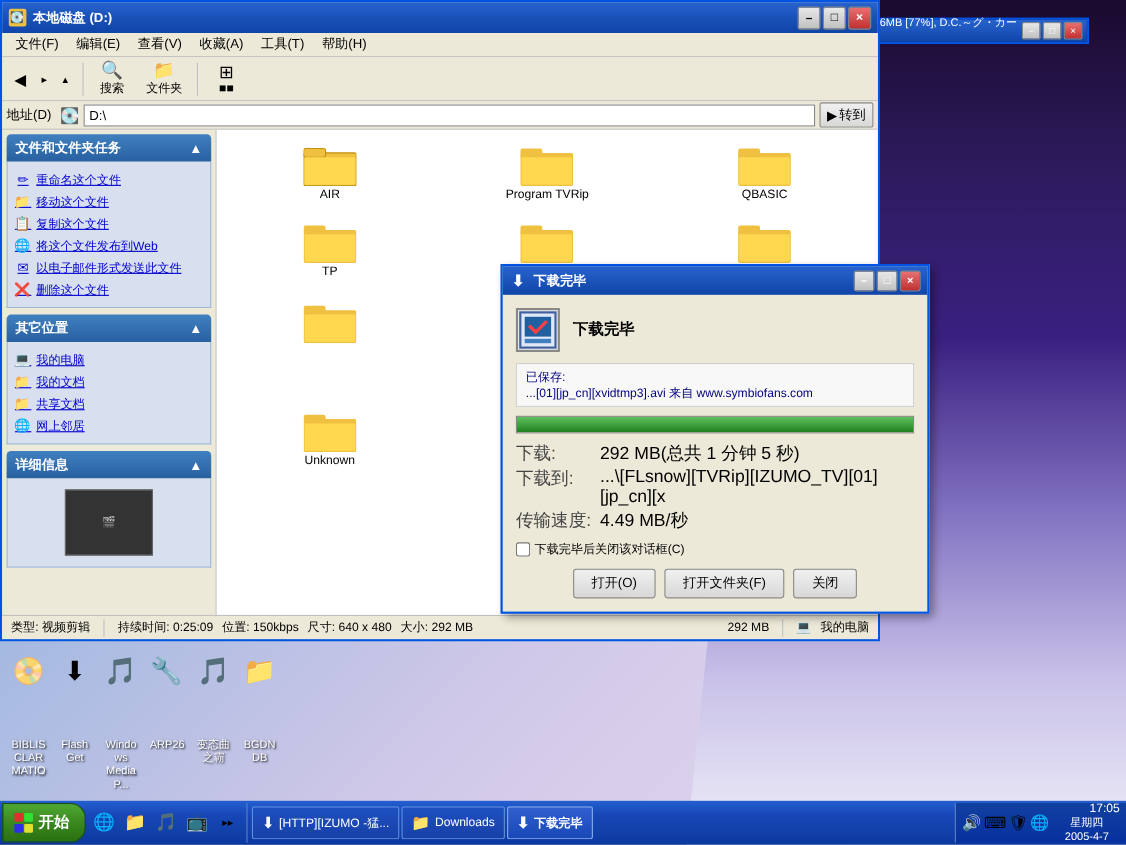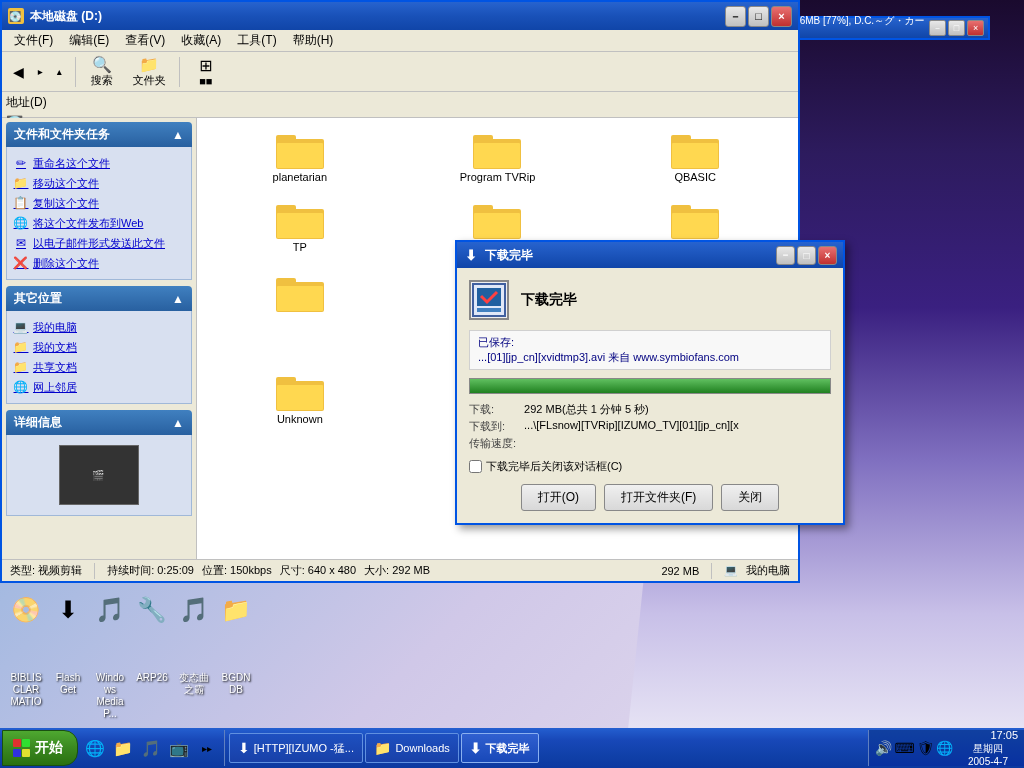--- a/index.html
+++ b/index.html
@@ -140,25 +140,24 @@
       border: 1px solid transparent;
       border-radius: 2px;
       font-size: 14px;
     }
 
     
     .addressbar {
       height: 26px;
       background: #ECE9D8;
       display: flex;
-      align-items: flex-start;
+      align-items: center;
       padding: 2px 4px;
       border-bottom: 1px solid #c0c0c0;
       gap: 4px;
-      flex-direction: column;
     }
     .address-label { font-size: 12px; margin-right: 4px; }
     .address-icon { font-size: 14px; }
     .address-input {
       flex: 1;
       height: 20px;
       border: 1px solid #888;
       background: white;
       padding: 0 4px;
       font-size: 12px;
@@ -368,21 +367,21 @@
     }
     .progress-bar-fill {
       height: 100%;
       background: linear-gradient(180deg, #60C060 0%, #208020 100%);
       width: 100%;
     }
     .dialog-stats {
       display: grid;
       grid-template-columns: auto 1fr;
       gap: 2px 8px;
-      font-size: 11px;
+      font-size: 16px;
       margin-bottom: 8px;
     }
     .stat-label { color: #444; }
     .stat-value { color: #000; }
     .dialog-checkbox-row {
       display: flex;
       align-items: center;
       gap: 4px;
       margin-bottom: 10px;
       font-size: 11px;
@@ -741,29 +740,31 @@
         <div class="panel-content" style="min-height:80px;">
           <div style="width:80px;height:60px;background:#333;display:flex;align-items:center;justify-content:center;color:white;font-size:10px;margin:4px auto;border:1px solid #666;">
             <span>🎬</span>
           </div>
         </div>
       </div>
     </div>
 
     <div class="file-area">
 
-
       <div class="file-item">
         <svg class="folder-svg" viewBox="0 0 48 38">
           <rect x="0" y="8" width="48" height="30" rx="2" fill="#F0C040"></rect>
+          <rect x="0" y="8" width="48" height="30" rx="2" fill="none" stroke="#C09010" stroke-width="1"></rect>
           <rect x="0" y="4" width="20" height="8" rx="2" fill="#F0C040"></rect>
+          <rect x="0" y="4" width="20" height="8" rx="2" fill="none" stroke="#C09010" stroke-width="1"></rect>
           <rect x="1" y="12" width="46" height="25" rx="1" fill="#FFD850"></rect>
         </svg>
-        <span class="file-label">planetarian</span>
-      </div>
+        <span class="file-label">AIR</span>
+      </div>
+
 
       <div class="file-item">
         <svg class="folder-svg" viewBox="0 0 48 38">
           <rect x="0" y="8" width="48" height="30" rx="2" fill="#F0C040"></rect>
           <rect x="0" y="4" width="20" height="8" rx="2" fill="#F0C040"></rect>
           <rect x="1" y="12" width="46" height="25" rx="1" fill="#FFD850"></rect>
         </svg>
         <span class="file-label">Program TVRip</span>
       </div>
 
@@ -903,20 +904,21 @@
     <div class="progress-bar-container">
       <div class="progress-bar-fill"></div>
     </div>
 
     <div class="dialog-stats">
       <span class="stat-label">下载:</span>
       <span class="stat-value">292 MB(总共 1 分钟 5 秒)</span>
       <span class="stat-label">下载到:</span>
       <span class="stat-value">...\[FLsnow][TVRip][IZUMO_TV][01][jp_cn][x</span>
       <span class="stat-label">传输速度:</span>
+      <span class="stat-value">4.49 MB/秒</span>
     </div>
 
     <div class="dialog-checkbox-row">
       <input type="checkbox" style="">
       <span>下载完毕后关闭该对话框(C)</span>
     </div>
 
     <div class="dialog-action-row">
       <button class="action-btn">打开(O)</button>
       <button class="action-btn">打开文件夹(F)</button>

